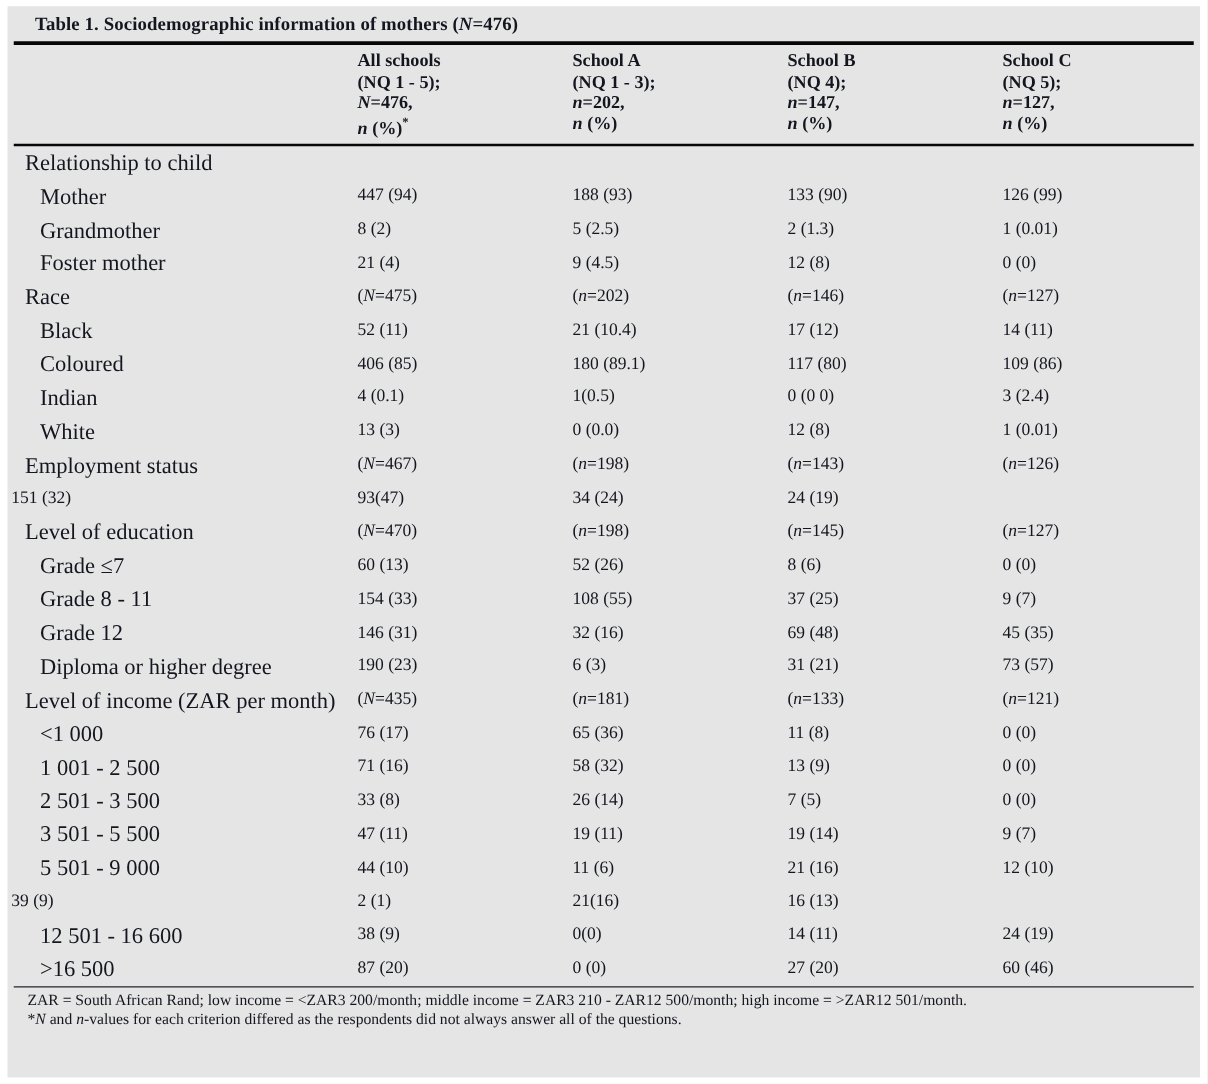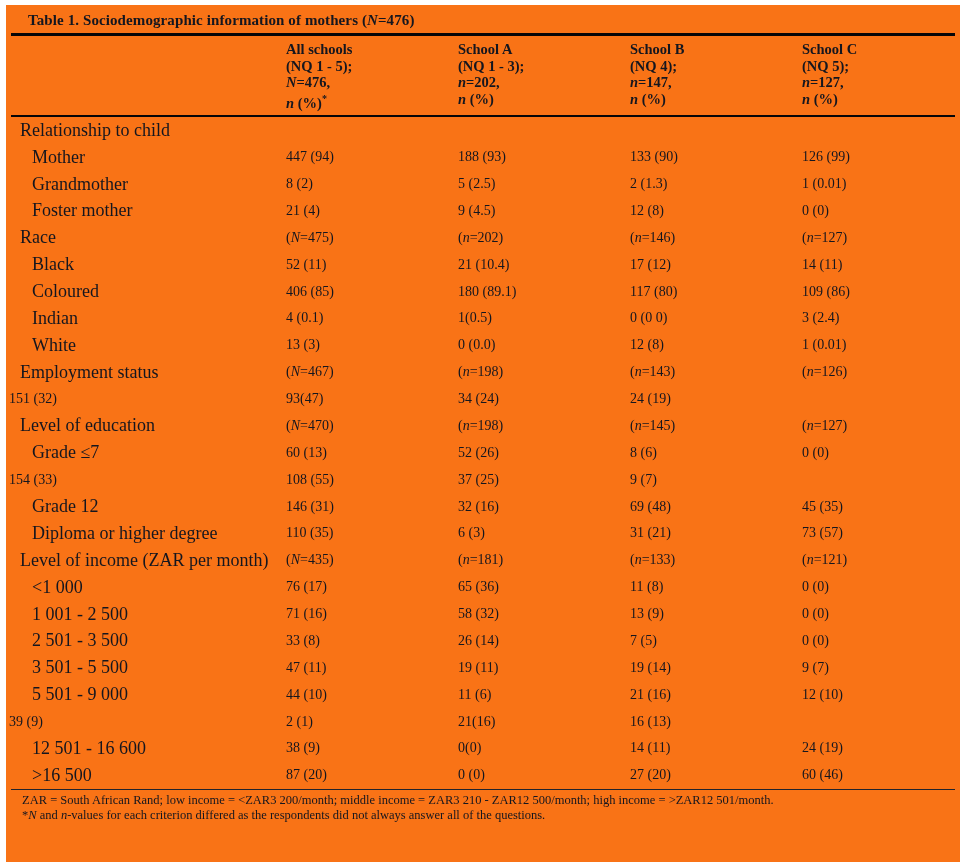--- a/index.html
+++ b/index.html
@@ -7,21 +7,21 @@
     width:966px;height:867px;
     background:#ffffff;
     font-family:"Liberation Serif","DejaVu Serif",serif;
     color:#14161f;
     position:relative;
     -webkit-font-smoothing:antialiased;
   }
   .panel{
     position:absolute;
     left:6px;top:5px;right:6px;bottom:5px;
-    background:#f97316;
+    background:#e5e5e5;
     overflow:hidden;
   }
   .inner{padding:0 3px;}
   .title{
     font-weight:bold;
     font-size:15px;
     padding:7px 0 4px 19px;
     letter-spacing:.1px;
   }
   .rule-thick{height:3px;background:#060608;margin:0 2px;}
@@ -170,35 +170,36 @@
           <div class="t-cell">(<i>n</i>=127)</div>
         </div>
         <div class="t-row">
           <div class="t-label indent">Grade ≤7</div>
           <div class="t-cell">60 (13)</div>
           <div class="t-cell">52 (26)</div>
           <div class="t-cell">8 (6)</div>
           <div class="t-cell">0 (0)</div>
         </div>
         <div class="t-row">
+          <div class="t-label indent">Grade 8 - 11</div>
           <div class="t-cell">154 (33)</div>
           <div class="t-cell">108 (55)</div>
           <div class="t-cell">37 (25)</div>
           <div class="t-cell">9 (7)</div>
         </div>
         <div class="t-row">
           <div class="t-label indent">Grade 12</div>
           <div class="t-cell">146 (31)</div>
           <div class="t-cell">32 (16)</div>
           <div class="t-cell">69 (48)</div>
           <div class="t-cell">45 (35)</div>
         </div>
         <div class="t-row">
           <div class="t-label indent">Diploma or higher degree</div>
-          <div class="t-cell">110 (35)</div>
+          <div class="t-cell">190 (23)</div>
           <div class="t-cell">6 (3)</div>
           <div class="t-cell">31 (21)</div>
           <div class="t-cell">73 (57)</div>
         </div>
         <div class="t-row">
           <div class="t-label">Level of income (ZAR per month)</div>
           <div class="t-cell">(<i>N</i>=435)</div>
           <div class="t-cell">(<i>n</i>=181)</div>
           <div class="t-cell">(<i>n</i>=133)</div>
           <div class="t-cell">(<i>n</i>=121)</div>

